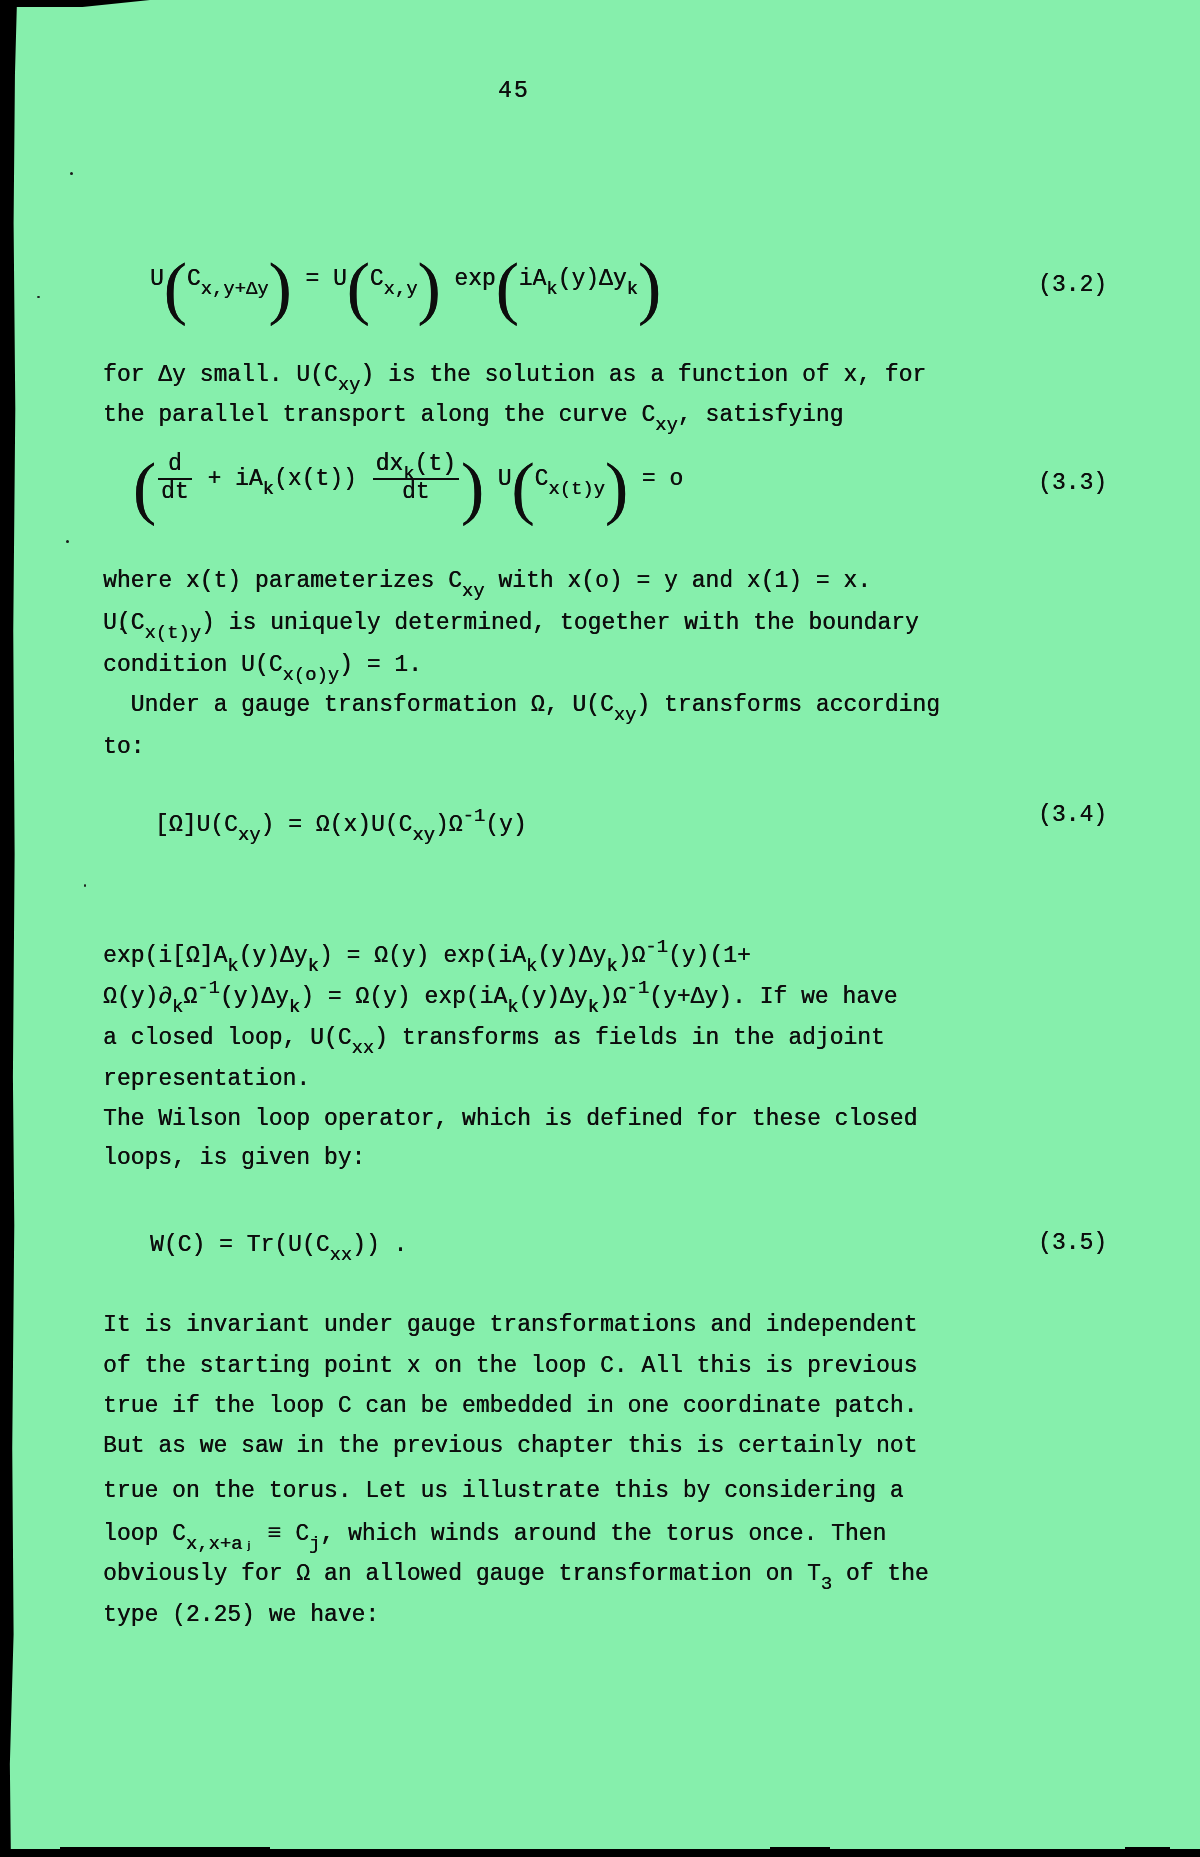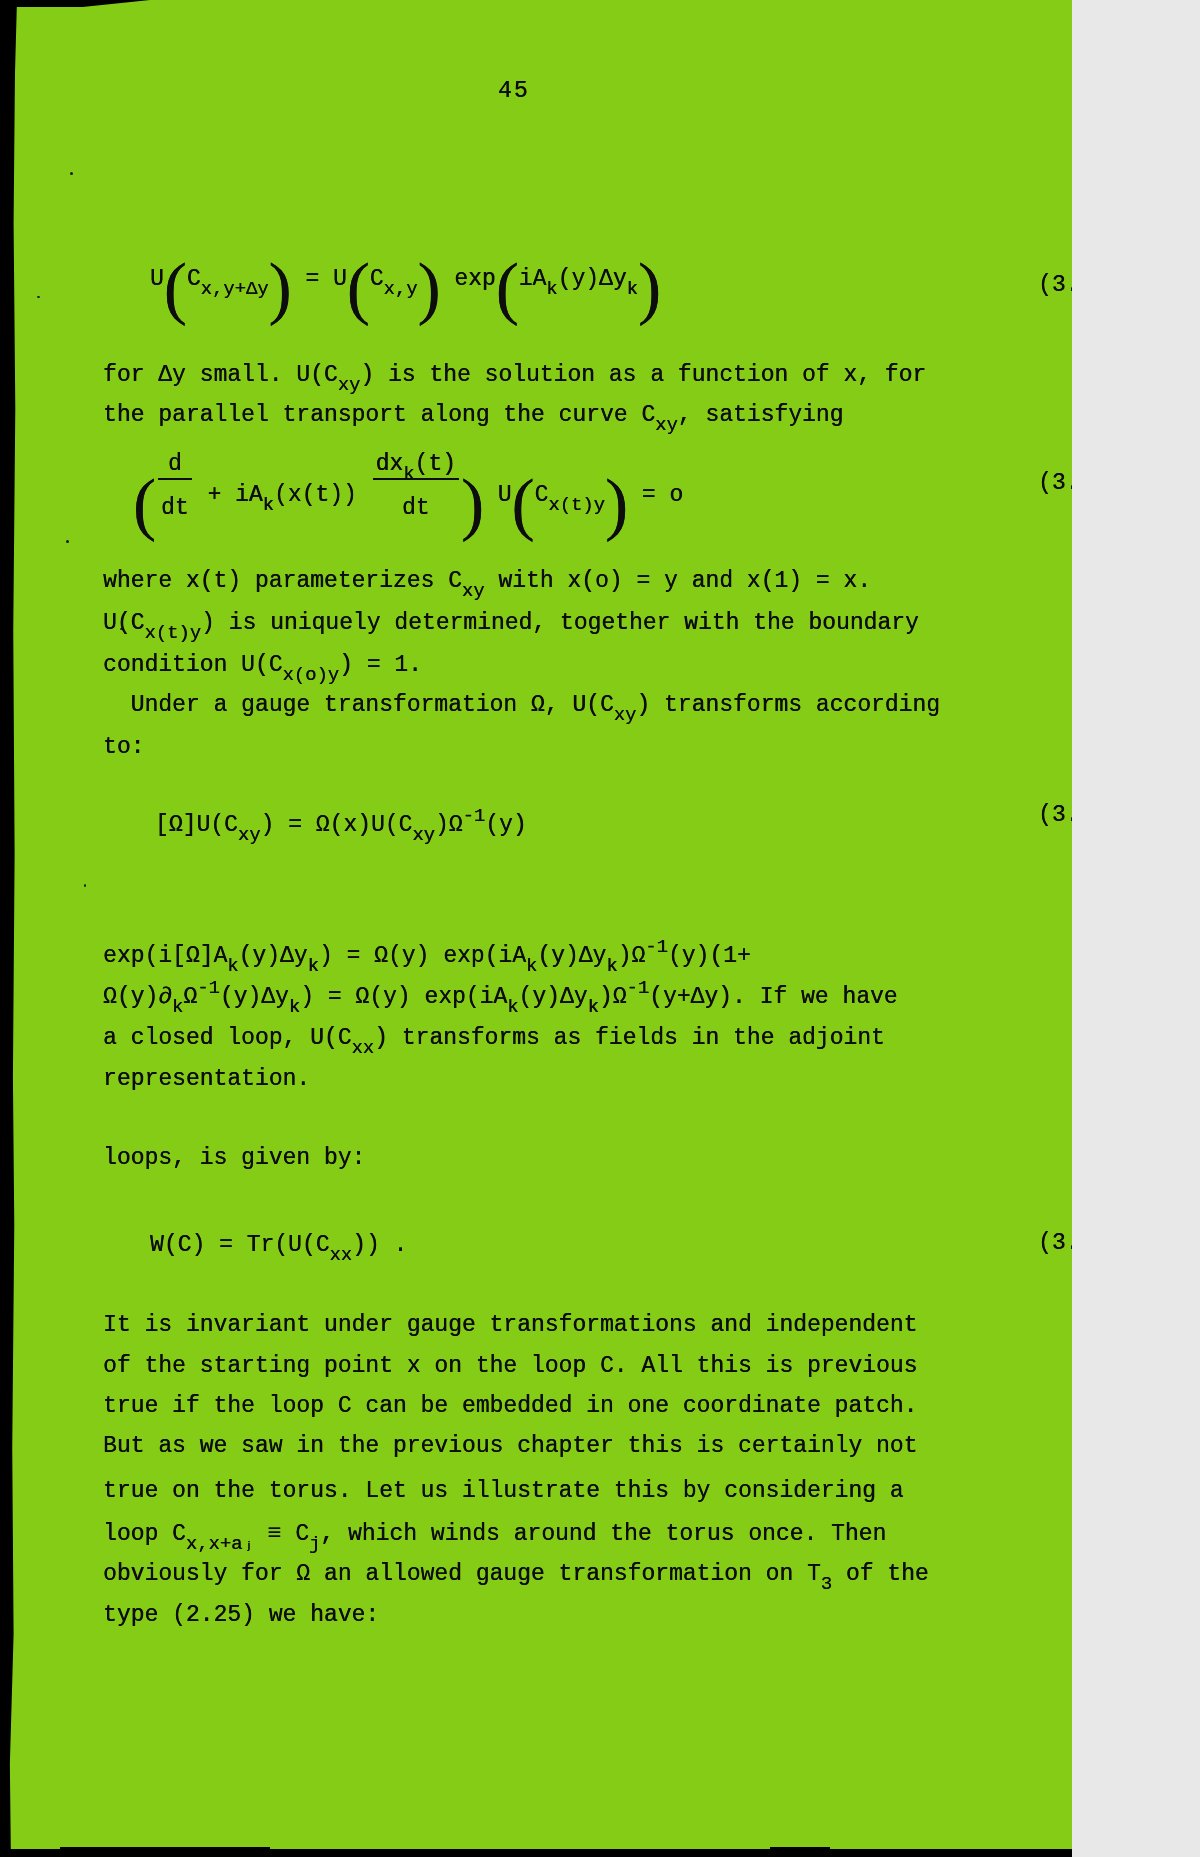--- a/index.html
+++ b/index.html
@@ -1,19 +1,19 @@
 <!DOCTYPE html>
 <html><head>
 <meta charset="utf-8">
 <style>
   html,body{margin:0;padding:0;background:#e8e8e8;}
   .page{
     position:relative;
-    width:1072px;height:1857px;
-    background:#84cc16;
+    width:1200px;height:1857px;
+    background:#86efac;
     overflow:hidden;
     font-family:"Liberation Mono", monospace;
     font-size:23px;
     color:#0d0d0d;
     text-shadow:0.35px 0 0 currentColor;
   }
   .line{
     position:absolute;
     left:103px;
     line-height:30px;
@@ -47,21 +47,21 @@
   }
   .frac{
     display:inline-flex;
     flex-direction:column;
     text-align:center;
     vertical-align:middle;
     line-height:1.12;
     margin:0 2px;
   }
   .frac .fnum{border-bottom:2px solid currentColor;padding:0 3px;}
-  .frac .fden{padding:16px 3px;}
+  .frac .fden{padding:0 3px;}
   
   .left-band{
     position:absolute; left:0; top:0; width:17px; height:1857px;
     background:#000;
     clip-path:polygon(0 0,100% 0,88% 4%,80% 12%,90% 22%,78% 34%,86% 46%,76% 58%,84% 66%,72% 78%,80% 88%,58% 95%,64% 100%,0 100%);
   }
   .top-sliver{
     position:absolute; left:0; top:0; width:150px; height:7px;
     background:#000;
     clip-path:polygon(0 0,100% 0,55% 100%,0 100%);
@@ -108,20 +108,21 @@
   <div class="line" style="top:690px;">  Under a gauge transformation Ω, U(C<sub>xy</sub>) transforms according</div>
   <div class="line" style="top:732px;">to:</div>
 
   <div class="equation" style="top:808px;left:155px;">[Ω]U(C<sub>xy</sub>) = Ω(x)U(C<sub>xy</sub>)Ω<sup>-1</sup>(y)</div>
   <div class="eqnum" style="top:800px;">(3.4)</div>
 
   <div class="line" style="top:941px;">exp(i[Ω]A<sub>k</sub>(y)Δy<sub>k</sub>) = Ω(y) exp(iA<sub>k</sub>(y)Δy<sub>k</sub>)Ω<sup>-1</sup>(y)(1+</div>
   <div class="line" style="top:982px;">Ω(y)∂<sub>k</sub>Ω<sup>-1</sup>(y)Δy<sub>k</sub>) = Ω(y) exp(iA<sub>k</sub>(y)Δy<sub>k</sub>)Ω<sup>-1</sup>(y+Δy). If we have</div>
   <div class="line" style="top:1023px;">a closed loop, U(C<sub>xx</sub>) transforms as fields in the adjoint</div>
   <div class="line" style="top:1064px;">representation.</div>
+  <div class="line" style="top:1104px;">The Wilson loop operator, which is defined for these closed</div>
   <div class="line" style="top:1143px;">loops, is given by:</div>
 
   <div class="equation" style="top:1228px;left:150px;">W(C) = Tr(U(C<sub>xx</sub>)) .</div>
   <div class="eqnum" style="top:1228px;">(3.5)</div>
 
   <div class="line" style="top:1310px;">It is invariant under gauge transformations and independent</div>
   <div class="line" style="top:1351px;">of the starting point x on the loop C. All this is previous</div>
   <div class="line" style="top:1391px;">true if the loop C can be embedded in one coordinate patch.</div>
   <div class="line" style="top:1431px;">But as we saw in the previous chapter this is certainly not</div>
   <div class="line" style="top:1476px;">true on the torus. Let us illustrate this by considering a</div>

